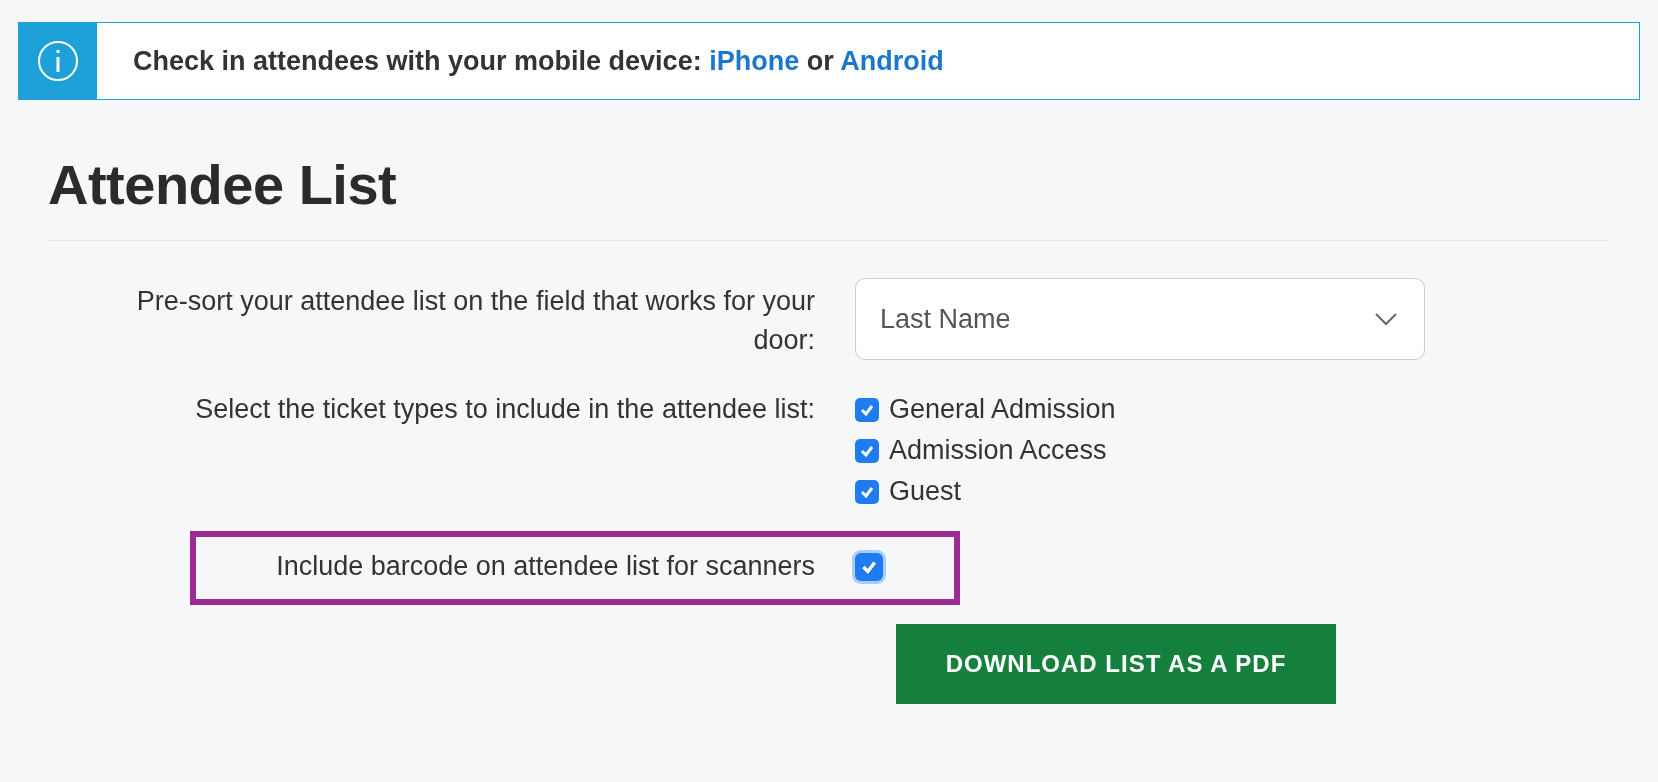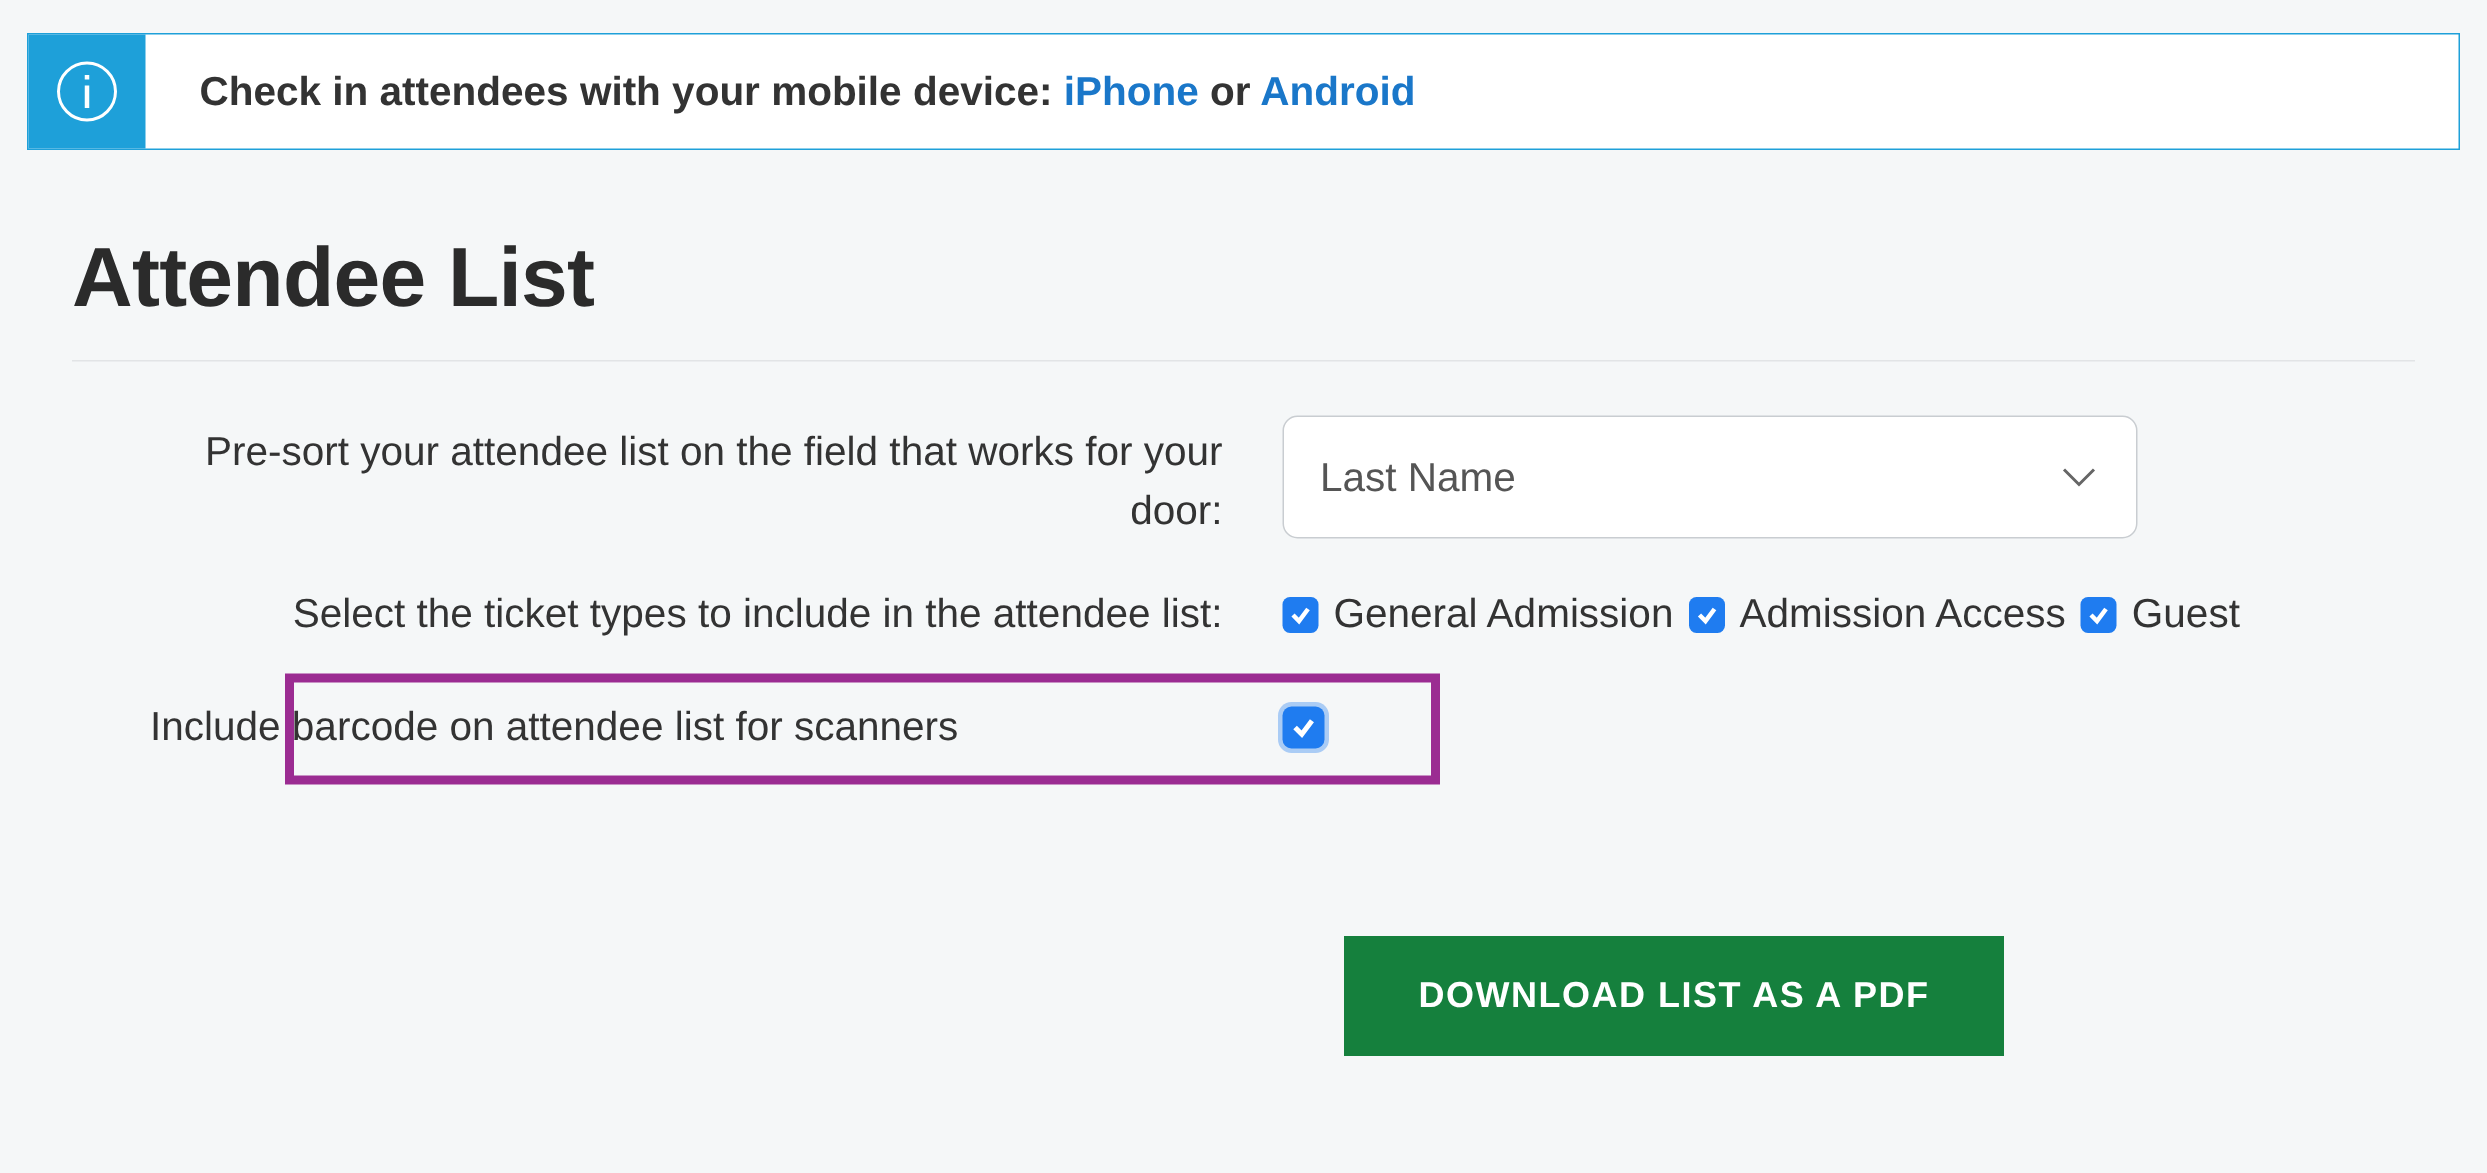--- a/index.html
+++ b/index.html
@@ -60,21 +60,21 @@
     border-top: 1px solid #e2e4e6;
   }
 
   .form-area {
     position: absolute;
     left: 100px;
     right: 48px;
     top: 276px;
   }
 
-  .row1 { display: flex; align-items: center; }
+  .row1 { display: flex; align-items: flex-end; }
   .row1 .label {
     width: 755px;
     text-align: right;
     font-size: 27px;
     color: #333;
     padding-right: 40px;
     line-height: 1.45;
     padding-top: 6px;
   }
   .sort-select {
@@ -95,21 +95,21 @@
   .sort-select svg { width: 28px; height: 28px; stroke: #666; }
 
   .row2 { display: flex; align-items: flex-start; margin-top: 34px; }
   .row2 .label {
     width: 755px;
     text-align: right;
     font-size: 27px;
     color: #333;
     padding-right: 40px;
   }
-  .ticket-list { display: flex; flex-direction: row; gap: 10px; }
+  .ticket-list { display: flex; flex-direction: column; gap: 10px; }
   .ticket-item { display: flex; align-items: center; gap: 10px; font-size: 27px; color: #333; }
 
   .checkbox {
     width: 24px;
     height: 24px;
     border-radius: 5px;
     background: #1f7cf0;
     display: flex;
     align-items: center;
     justify-content: center;
@@ -123,21 +123,21 @@
     position: absolute;
     left: 90px;
     width: 770px;
     height: 74px;
     border: 6px solid #9b2c92;
     top: -20px;
     pointer-events: none;
   }
   .row3 .label {
     width: 755px;
-    text-align: left;
+    text-align: right;
     font-size: 27px;
     color: #333;
     padding-right: 40px;
   }
   .row3 .checkbox-focus {
     width: 28px;
     height: 28px;
     border-radius: 6px;
     background: #1f7cf0;
     display: flex;

